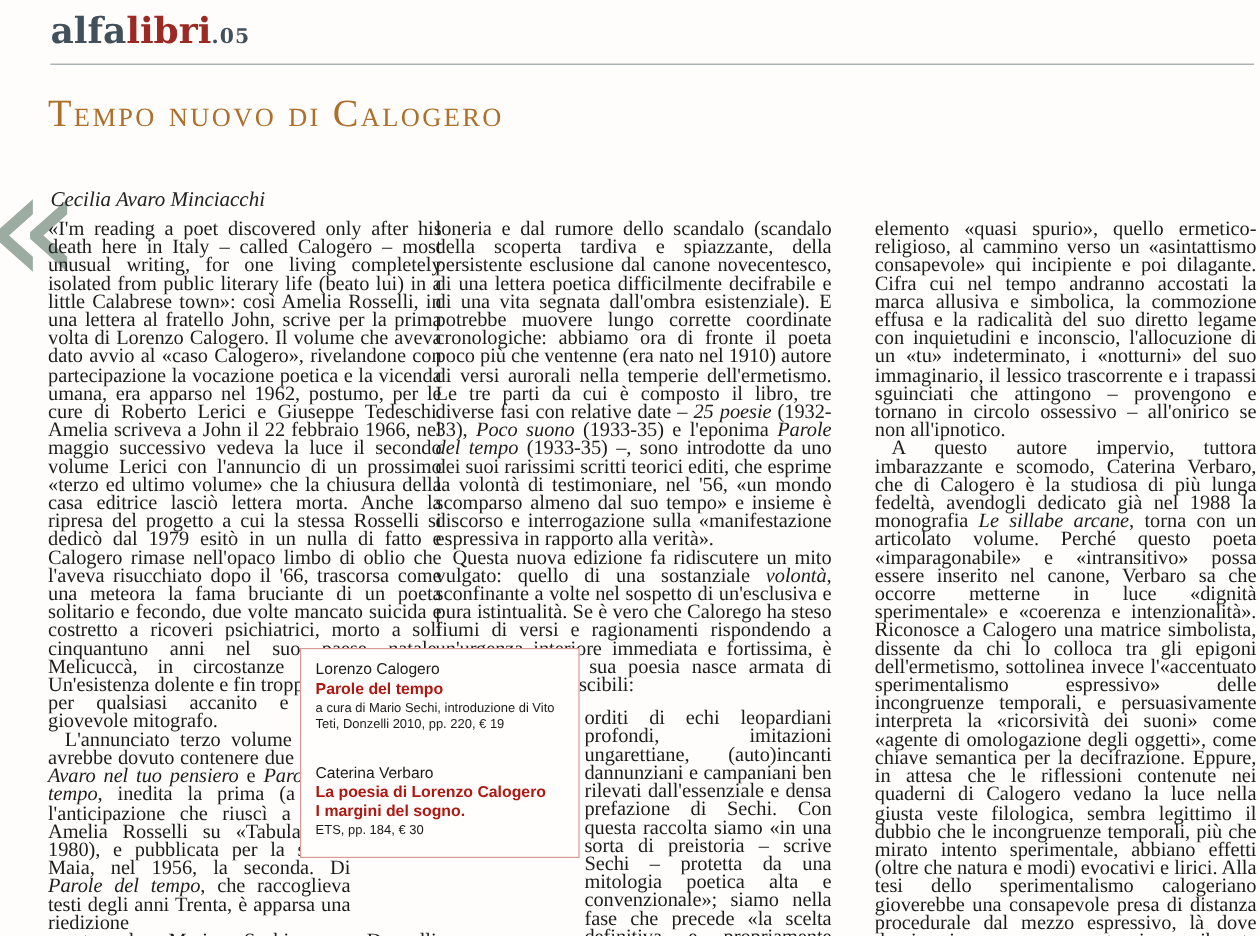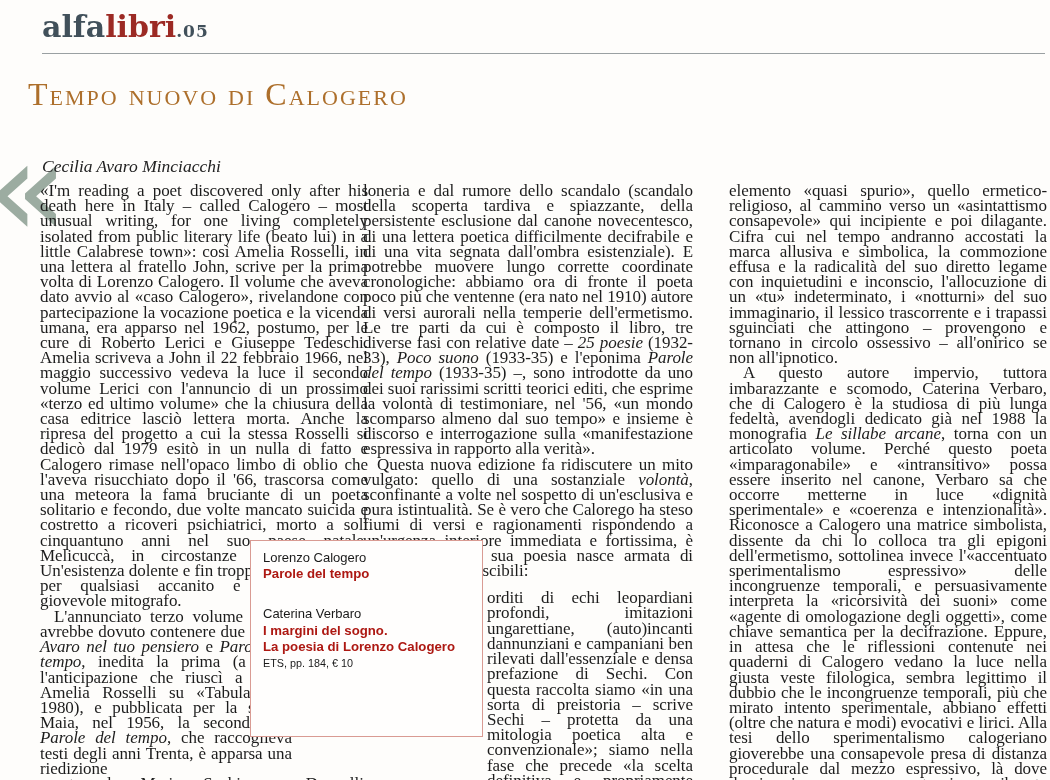--- a/index.html
+++ b/index.html
@@ -12,39 +12,39 @@
   .page{position:relative;width:1050px;height:780px;background:#fefdfb;overflow:hidden;border-radius:10px;}
 
   
   .masthead{position:absolute;left:42px;top:12px;font-family:"DejaVu Serif",serif;font-weight:bold;font-size:30px;letter-spacing:0;line-height:1;}
   .brand-alfa{color:#41505a;}
   .brand-libri{color:#9c2a24;}
   .brand-issue{font-size:17px;color:#41505a;letter-spacing:1px;}
   .header-rule{position:absolute;left:42px;top:53px;width:1003px;height:1px;background:#9aa0a2;}
 
   
-  .article-title{position:absolute;left:28px;top:76px;font-family:"Liberation Serif",serif;font-variant:small-caps;font-size:32px;letter-spacing:2px;color:#ad6f2b;font-weight:normal;margin:0;}
+  .article-title{position:absolute;left:40px;top:76px;font-family:"Liberation Serif",serif;font-variant:small-caps;font-size:32px;letter-spacing:2px;color:#ad6f2b;font-weight:normal;margin:0;}
   .article-author{position:absolute;left:42px;top:156px;font-style:italic;font-size:17.5px;color:#222;}
 
   
   .big-quote{position:absolute;left:-14px;top:122px;font-family:"DejaVu Sans",sans-serif;font-size:135px;line-height:1;color:#9caca1;z-index:0;}
 
   
   .col{position:absolute;top:183px;z-index:1;}
   .col-1{left:40px;width:328px;}
   .col-2{left:363px;width:330px;}
   .col-3{left:729px;width:318px;}
   .col p{margin:0;text-align:justify;font-size:17px;line-height:15.2px;letter-spacing:-0.05px;}
   .col p i{font-style:italic;}
   p.ind{text-indent:14px;}
   p.narrow-r{margin-right:76px;}
   p.narrow-l{margin-left:124px;margin-top:12px;}
 
   
-  .bookbox{position:absolute;left:250px;top:540px;width:233px;height:197px;box-sizing:border-box;
+  .bookbox{position:absolute;left:250px;top:540px;width:233px;height:175px;box-sizing:border-box;
     background:#fffefd;border:1px solid #d99b93;padding:9px 12px 8px 12px;
     font-family:"Liberation Sans",sans-serif;z-index:2;}
   .book{margin:0;}
   .book + .book{margin-top:24px;}
   .book-author{font-size:13px;color:#1a1a1a;line-height:1.25;}
   .book-title{font-size:13.2px;font-weight:bold;color:#ad1812;line-height:1.22;}
   .book-details{font-size:10.8px;color:#1a1a1a;line-height:1.28;margin-top:2px;}
 </style>
 </head>
 <body>
@@ -78,22 +78,23 @@
 
   <div class="col col-3">
     <p>elemento «quasi spurio», quello ermetico-religioso, al cammino verso un «asintattismo consapevole» qui incipiente e poi dilagante. Cifra cui nel tempo andranno accostati la marca allusiva e simbolica, la commozione effusa e la radicalità del suo diretto legame con inquietudini e inconscio, l'allocuzione di un «tu» indeterminato, i «notturni» del suo immaginario, il lessico trascorrente e i trapassi sguinciati che attingono – provengono e tornano in circolo ossessivo – all'onirico se non all'ipnotico.</p>
     <p class="ind">A questo autore impervio, tuttora imbarazzante e scomodo, Caterina Verbaro, che di Calogero è la studiosa di più lunga fedeltà, avendogli dedicato già nel 1988 la monografia <i>Le sillabe arcane</i>, torna con un articolato volume. Perché questo poeta «imparagonabile» e «intransitivo» possa essere inserito nel canone, Verbaro sa che occorre metterne in luce «dignità sperimentale» e «coerenza e intenzionalità». Riconosce a Calogero una matrice simbolista, dissente da chi lo colloca tra gli epigoni dell'ermetismo, sottolinea invece l'«accentuato sperimentalismo espressivo» delle incongruenze temporali, e persuasivamente interpreta la «ricorsività dei suoni» come «agente di omologazione degli oggetti», come chiave semantica per la decifrazione. Eppure, in attesa che le riflessioni contenute nei quaderni di Calogero vedano la luce nella giusta veste filologica, sembra legittimo il dubbio che le incongruenze temporali, più che mirato intento sperimentale, abbiano effetti (oltre che natura e modi) evocativi e lirici. Alla tesi dello sperimentalismo calogeriano gioverebbe una consapevole presa di distanza procedurale dal mezzo espressivo, là dove domina, invece, una sua estensiva e vibrante adesione. Nel frattempo, tuttavia, possiamo non considerare la sperimentalità come un presupposto indispensabile allo studio di un poeta che non si lascia ridurre a correnti e resta appartato, e intanto attendere le «non poche sorprese» che i suoi scritti teorici, nella lettura che ha fatto Verbaro delle carte inedite, dovrebbero offrirci.</p>
   </div>
 
   <div class="bookbox">
     <div class="book">
       <div class="book-author">Lorenzo Calogero</div>
       <div class="book-title">Parole del tempo</div>
+      <div class="book-details">a cura di Mario Sechi, introduzione di Vito Teti, Donzelli 2010, pp. 220, € 19</div>
     </div>
     <div class="book">
       <div class="book-author">Caterina Verbaro</div>
+      <div class="book-title">La poesia di Lorenzo Calogero</div>
       <div class="book-title">I margini del sogno.</div>
-      <div class="book-title">La poesia di Lorenzo Calogero</div>
-      <div class="book-details">ETS, pp. 184, € 10</div>
+      <div class="book-details">ETS, pp. 184, € 30</div>
     </div>
   </div>
 
 </div>
 
 </body></html>

